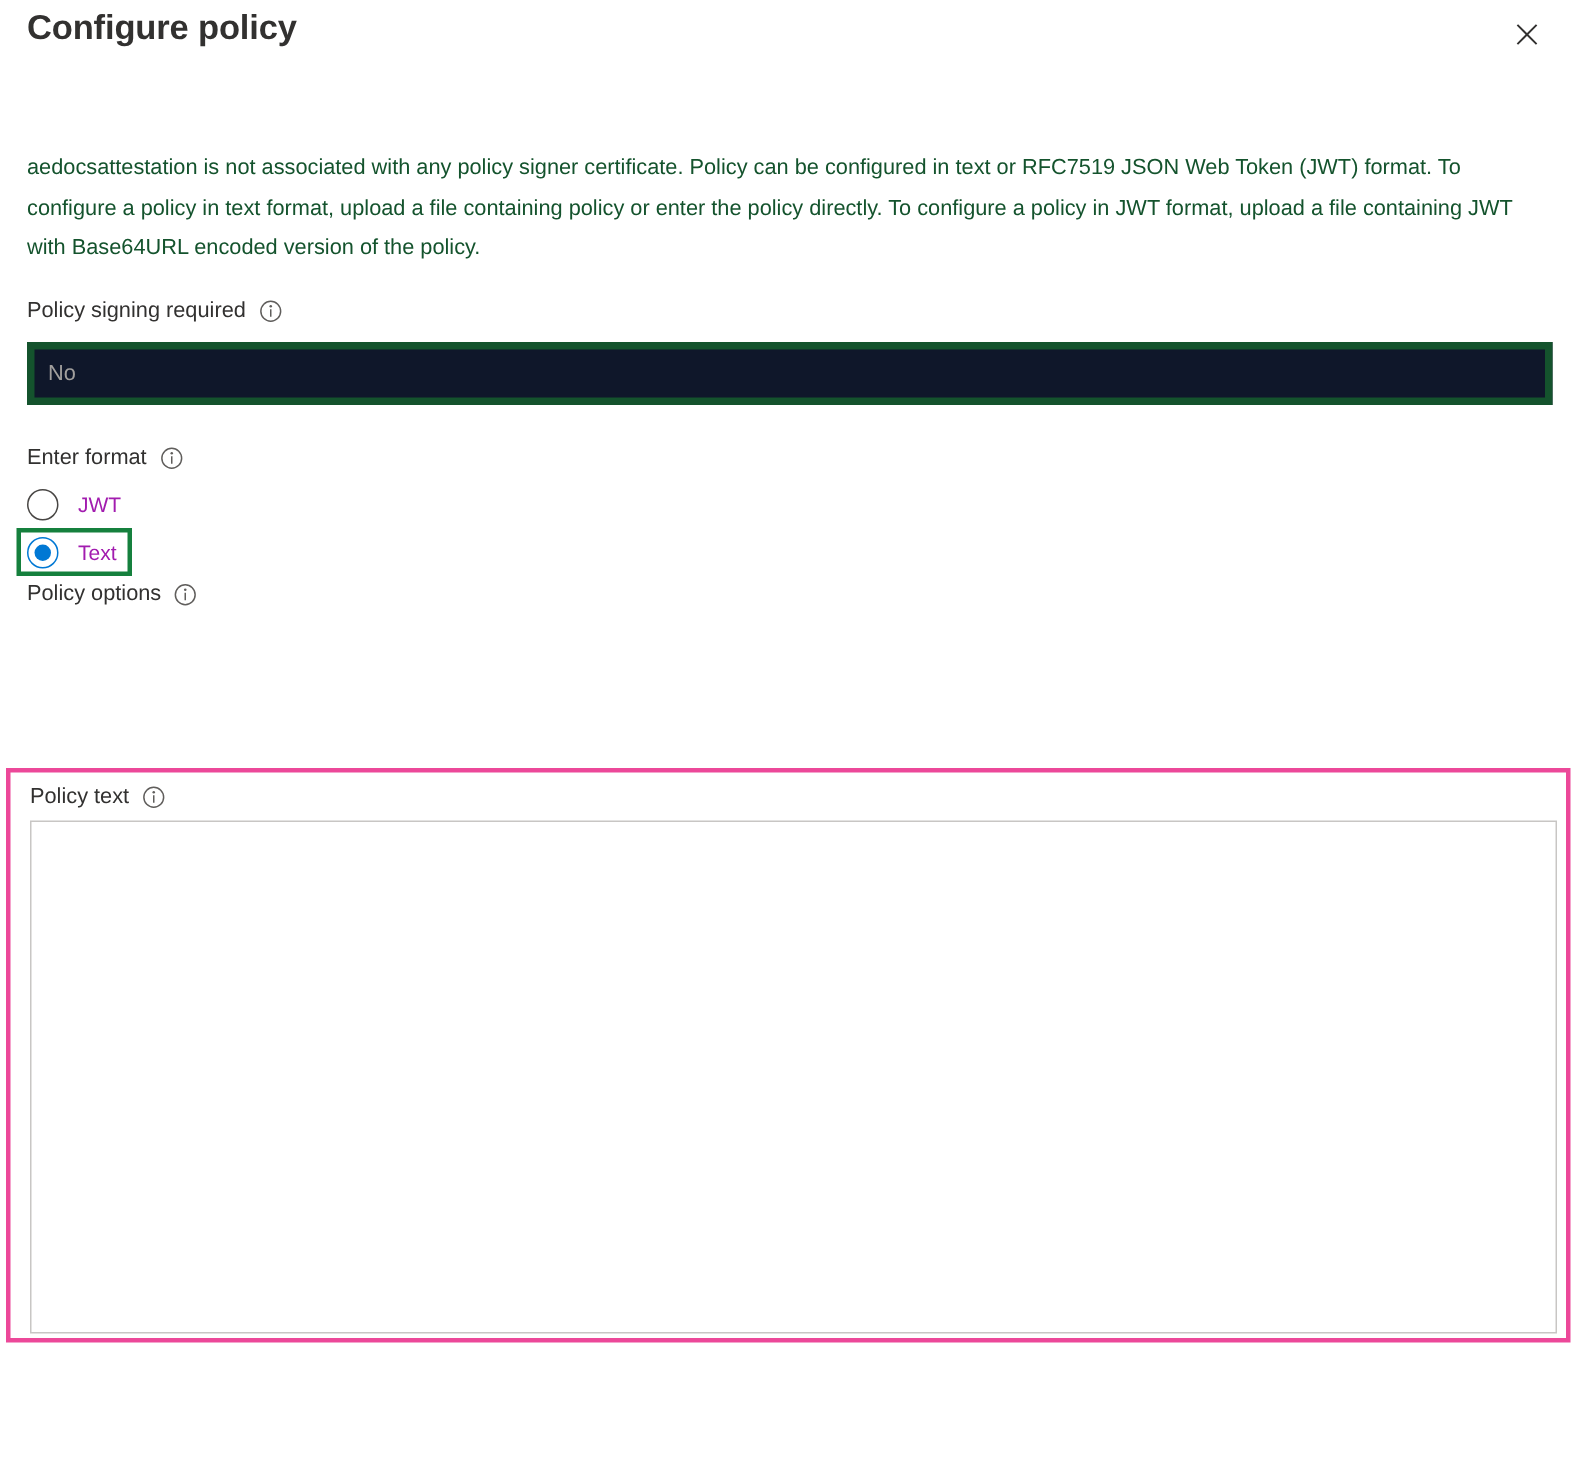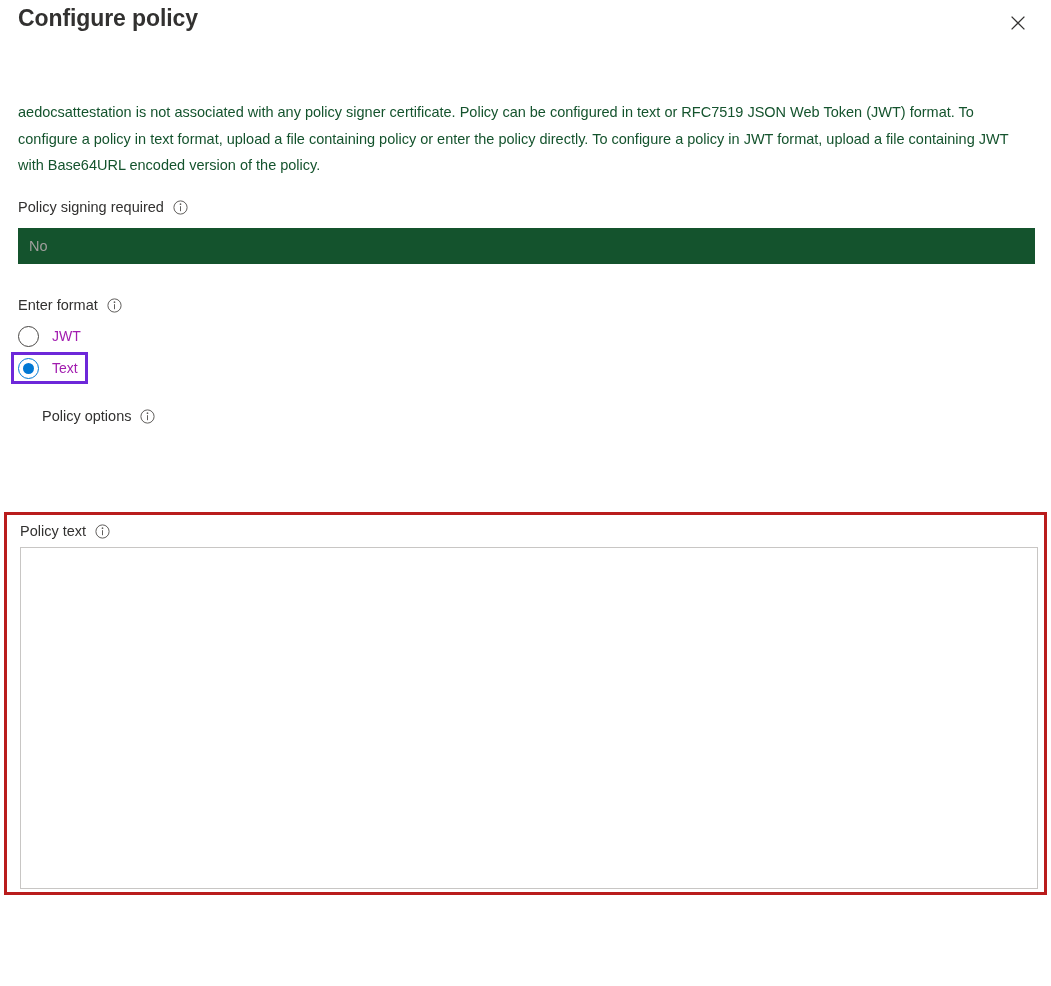--- a/index.html
+++ b/index.html
@@ -84,42 +84,41 @@
     position: absolute;
     left: 18px;
     top: 198px;
     width: 1017px;
   }
   .signing-input {
     margin-top: 12px;
     width: 1017px;
     height: 30px;
     box-sizing: border-box;
-    background: #14532d;
-    border: 2px solid #14532d;
+    background: #0f172a;
+    border: 5px solid #14532d;
     color: #a19f9d;
     font-size: 14.5px;
     font-family: "Liberation Sans", sans-serif;
     padding: 16px 9px;
     line-height: 28px;
     display: block;
     outline: none;
   }
 
   
   .format-group {
     position: absolute;
     left: 18px;
     top: 296px;
   }
   .options-group {
     position: absolute;
     left: 18px;
-    top: 407px;
-    margin-left: 24px;
+    top: 387px;
   }
   .radio-list {
     margin-top: 6px;
   }
   .radio-row {
     display: flex;
     align-items: center;
     height: 32px;
     cursor: pointer;
     box-sizing: border-box;
@@ -151,36 +150,36 @@
   }
   .radio-label {
     margin-left: 13px;
     font-size: 14px;
     color: #a21caf;
     white-space: nowrap;
   }
 
   
   .annot-radio {
-    border: 3px solid #6d28d9;
+    border: 3px solid #15803d;
     padding: 1px 7px 1px 4px;
     margin-left: -7px;
     display: inline-flex;
     align-items: center;
     box-sizing: border-box;
   }
 
   
   .policy-text-block {
     position: absolute;
     left: 4px;
     top: 512px;
     width: 1043px;
     height: 383px;
-    border: 3px solid #b91c1c;
+    border: 3px solid #ec4899;
     box-sizing: border-box;
   }
   .policy-text-label {
     position: absolute;
     left: 13px;
     top: 7px;
   }
   .policy-textarea {
     position: absolute;
     left: 13px;

